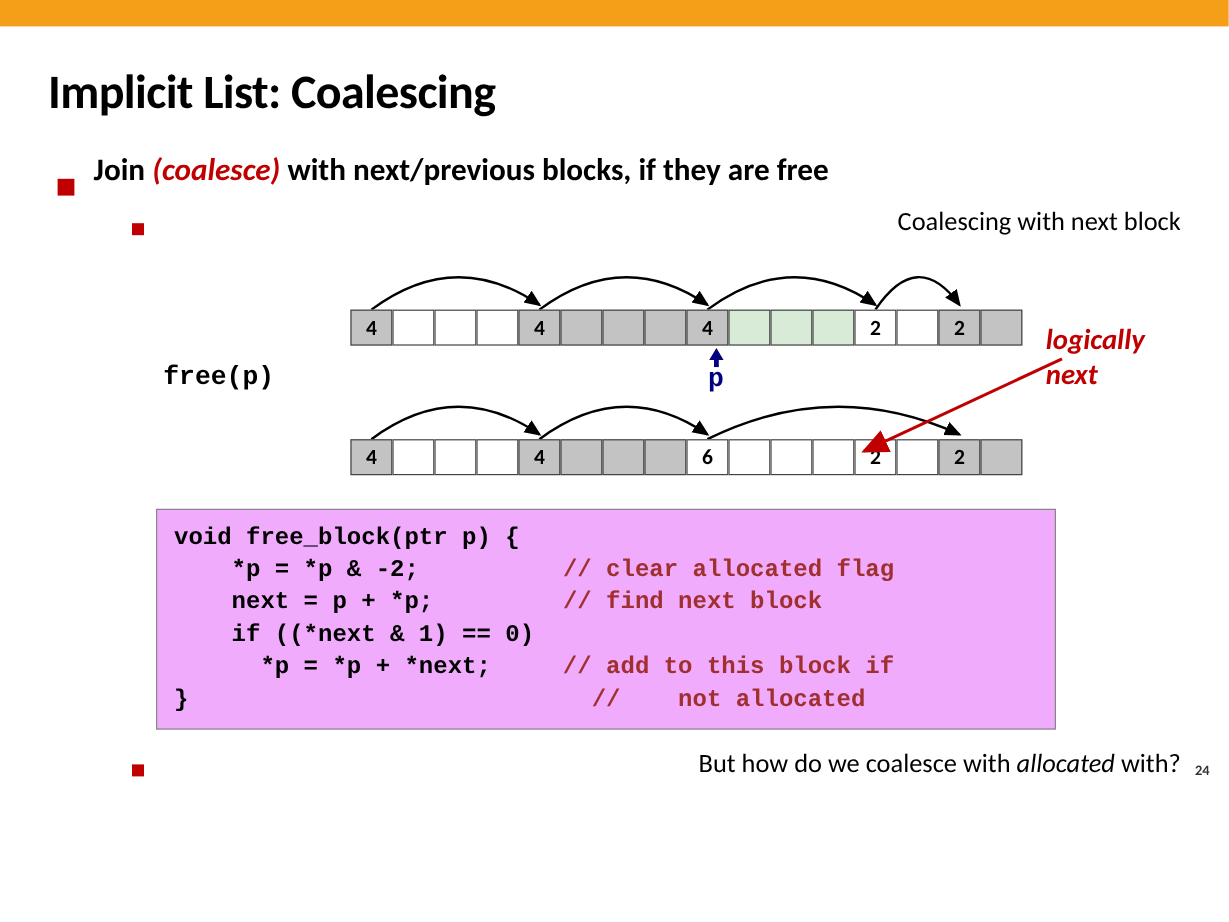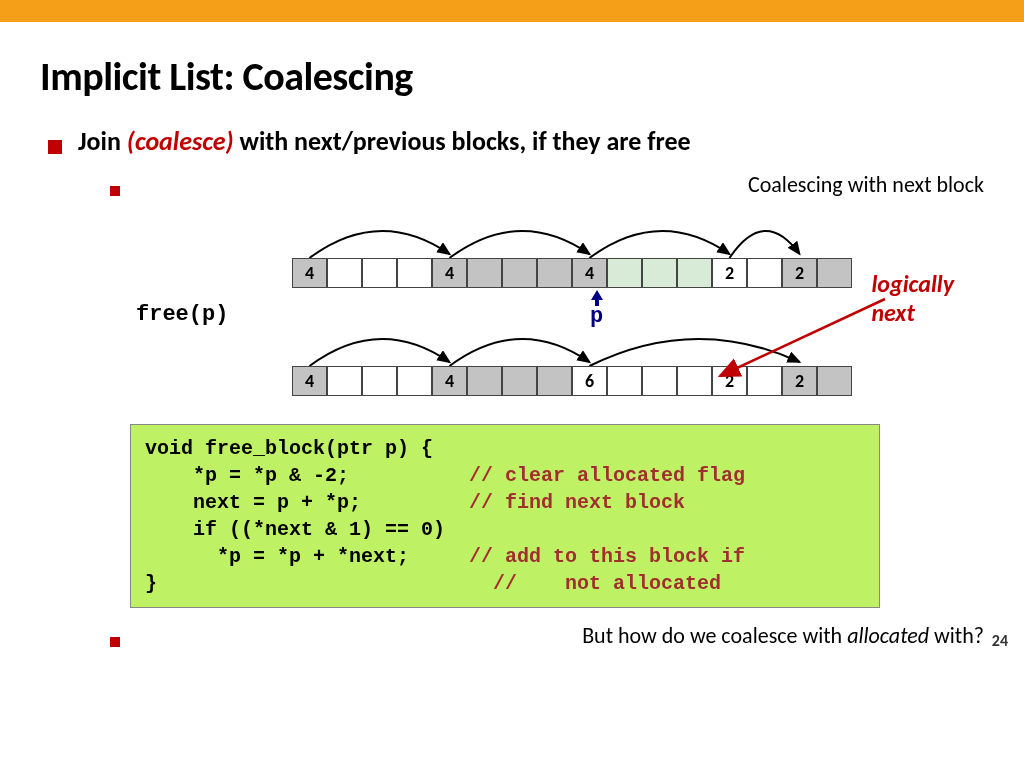--- a/index.html
+++ b/index.html
@@ -24,21 +24,21 @@
     box-sizing: border-box;
   }
   .title {
     font-size: 40px;
     font-weight: 700;
     margin: 0 0 24px 0;
     letter-spacing: -0.5px;
   }
   .bullet-row {
     display: flex;
-    align-items: center;
+    align-items: flex-end;
     margin-left: 8px;
     margin-bottom: 14px;
   }
   .red-square {
     width: 14px;
     height: 14px;
     background: #c00000;
     margin-right: 16px;
     flex: none;
     position: relative;
@@ -131,35 +131,35 @@
   }
   svg.arcs {
     position: absolute;
     left: 252px;
     overflow: visible;
     pointer-events: none;
   }
   .code-box {
     margin: 10px 0 14px 90px;
     width: 720px;
-    background: #bef264;
+    background: #f0abfc;
     border: 1px solid #888;
     padding: 10px 14px;
     font-family: "Courier New", monospace;
     font-weight: 700;
     font-size: 20px;
     line-height: 1.35;
     white-space: pre;
   }
   .code-box .comment { color: #a03030; }
   .page-num {
     position: absolute;
     right: 16px;
     bottom: 10px;
-    font-size: 16px;
+    font-size: 12px;
     font-weight: 700;
     color: #333;
   }
   .red-pointer {
     position: absolute;
     pointer-events: none;
   }
 </style>
 </head>
 <body>

